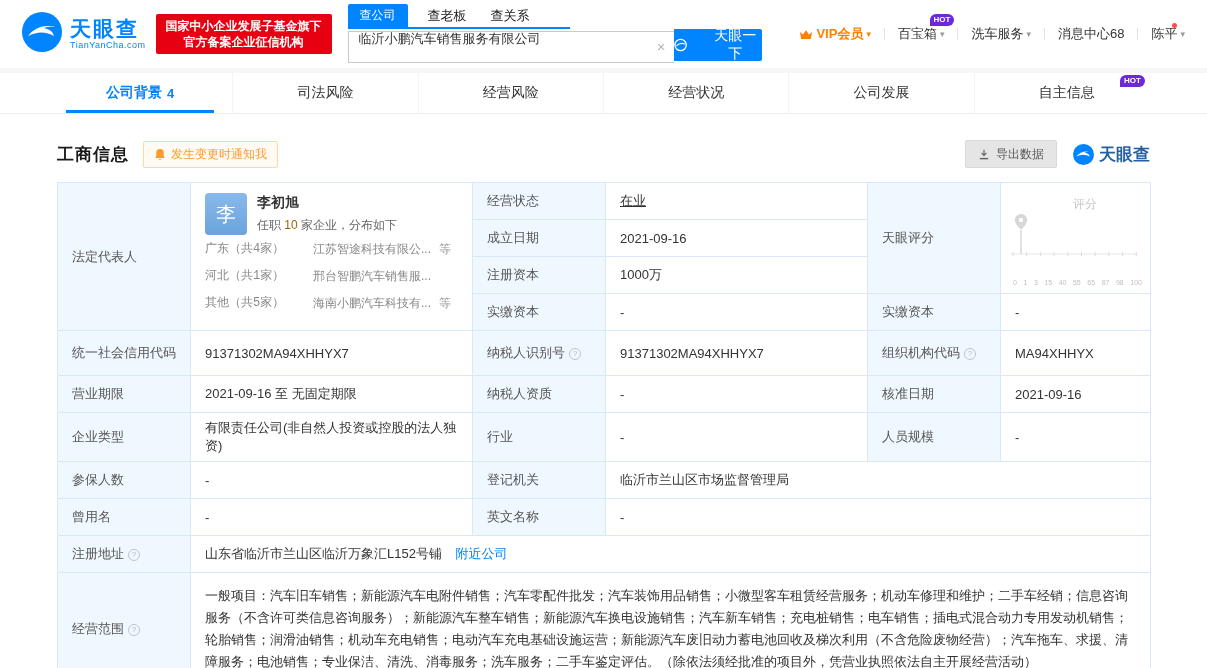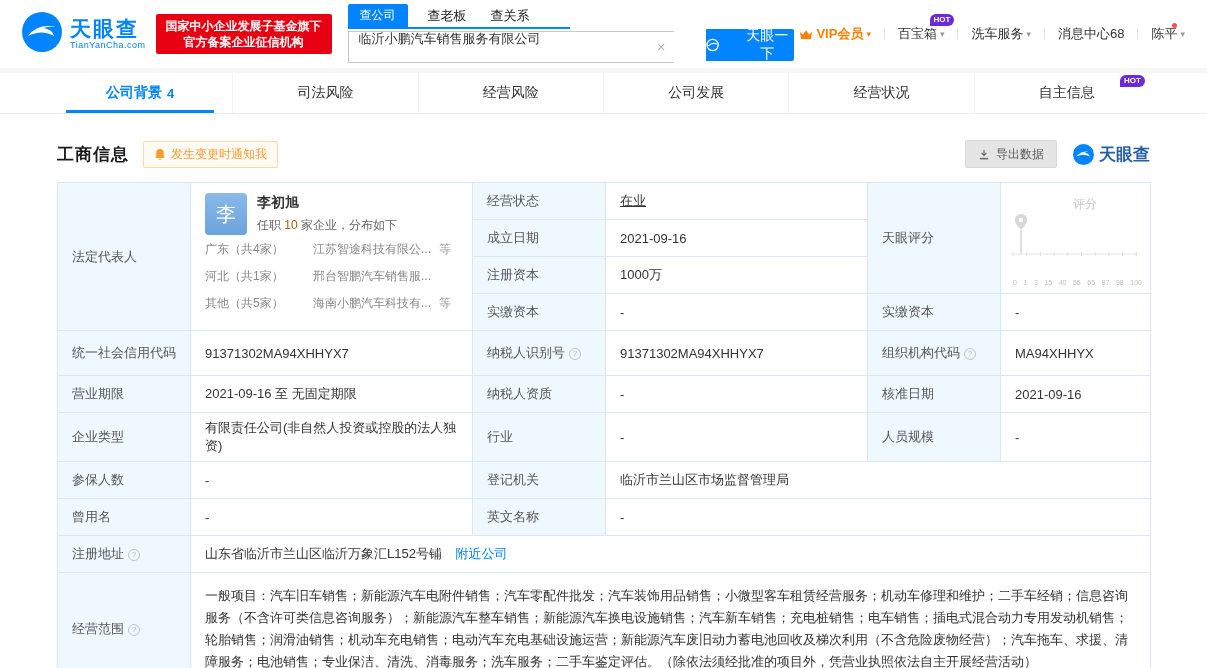--- a/index.html
+++ b/index.html
@@ -20,21 +20,21 @@
   .stab { font-size:13px; color:#222; cursor:pointer; padding:2px 4px; }
   .stab.active { background:#0084ff; color:#fff; font-size:12px; padding:3px 12px; border-radius:2px 2px 0 0; }
   .search-row { display:flex; }
   .search-input-wrap { position:relative; }
   .search-input { width:326px; height:32px; border:1px solid #c9c9c9; border-right:none;
     padding:0 26px 16px 10px; font-size:13px; color:#333; outline:none; }
   .clear { position:absolute; right:8px; top:50%; transform:translateY(-50%);
     color:#b5b5b5; font-size:15px; cursor:pointer; }
   .search-btn { width:88px; height:32px; background:#0084ff; border:none; color:#fff;
     font-size:14px; cursor:pointer; border-radius:0 2px 2px 0; display:flex;
-    align-items:center; justify-content:center; gap:22px;margin-left:32px; }
+    align-items:center; justify-content:center; gap:22px; }
   .hmenu { margin-left:auto; display:flex; align-items:center; gap:13px; font-size:13px;
     color:#333; white-space:nowrap; }
   .hm-item { display:flex; align-items:center; gap:3px; cursor:pointer; position:relative; }
   .hm-item.vip { color:#ff8000; font-weight:bold; }
   .caret { font-size:9px; color:#999; }
   .hm-item.vip .caret { color:#ff8000; }
   .hdivider { width:1px; height:12px; background:#e3e3e3; }
   .hot-badge { position:absolute; top:-11px; right:-10px; background:#6d28d9; color:#fff;
     font-size:8px; font-weight:bold; line-height:10px; padding:1px 4px;
     border-radius:6px 6px 6px 0; }
@@ -84,21 +84,21 @@
   .blue-link { color:#0084ff; cursor:pointer; margin-left:10px; }
   td.rep { vertical-align:top; padding:10px 14px; }
   .rep-top { display:flex; gap:10px; align-items:center; }
   .avatar { width:42px; height:42px; border-radius:4px; background:linear-gradient(180deg,#8ab9ea,#6ba3dd);
     color:#fff; font-size:20px; display:flex; align-items:center; justify-content:center; cursor:pointer; }
   .rep-name { font-size:14px; font-weight:bold; color:#333; cursor:pointer; }
   .rep-tenure { font-size:12px; color:#666; margin-top:5px; }
   .rep-tenure .red { color:#a16207; }
   .dist-row { display:flex; font-size:12px; color:#888; line-height:25px; margin-top:2px; }
   .dist-row:first-of-type { margin-top:8px; }
-  .dist-region { flex:0 0 108px; }
+  .dist-region { flex:0 0 108px;font-family:Liberation Mono, monospace; }
   .dist-company { cursor:pointer; }
   .dist-etc { margin-left:8px; color:#999; }
   td.score-cell { padding:2px 6px; }
   .score-box { position:relative; height:100px; }
   .score-title { position:absolute; top:8px; left:66px; color:#c8c8c8; font-size:12px; }
   .score-axis { position:absolute; bottom:2px; left:6px; right:2px; display:flex;
     justify-content:space-between; font-size:7px; color:#c0c0c0; }
   .scope-val { line-height:22px; font-size:13px; color:#333; }
 </style>
 </head>
@@ -180,24 +180,24 @@
     <span>公司背景</span>
     <span class="ntab-count">4</span>
   </a>
   <a class="ntab">
     <span>司法风险</span>
   </a>
   <a class="ntab">
     <span>经营风险</span>
   </a>
   <a class="ntab">
+    <span>经营状况</span>
+  </a>
+  <a class="ntab">
     <span>公司发展</span>
-  </a>
-  <a class="ntab">
-    <span>经营状况</span>
   </a>
   <a class="ntab">
     <span>自主信息</span>
     <span class="hot-badge">HOT</span>
   </a>
 </nav>
 
 <main>
   <div class="sec-head">
     <span class="sec-title">工商信息</span>

